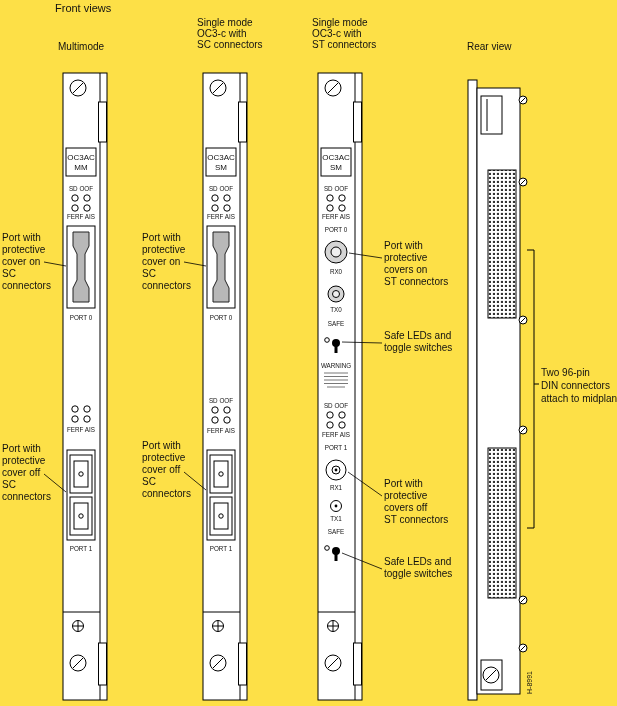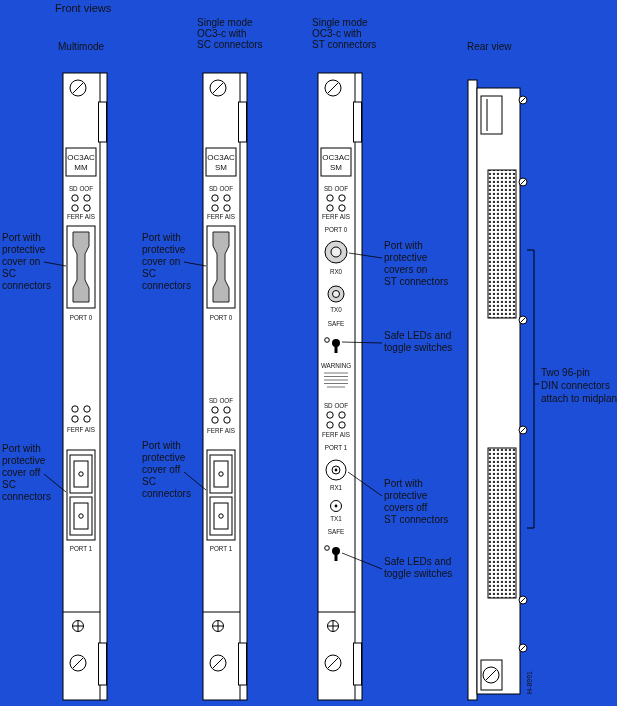--- a/index.html
+++ b/index.html
@@ -1,17 +1,17 @@
 <!DOCTYPE html>
 <html><head>
 <meta charset="utf-8">
 <style>
   *{margin:0;padding:0;box-sizing:border-box}
   body{background:#fff}
-  .canvas{position:relative;width:617px;height:706px;background:#1d4ed8;overflow:hidden}
+  .canvas{position:relative;width:617px;height:706px;background:#fde047;overflow:hidden}
   svg{display:block}
   text{font-family:"Liberation Sans",sans-serif;fill:#111}
   .t6{font-size:6.3px}
   .t7{font-size:7px}
   .t8{font-size:8px}
   .t10{font-size:10px}
   .t11{font-size:11px}
   .mid{text-anchor:middle}
   .fp{fill:#fff;stroke:#000;stroke-width:1}
   .ln{stroke:#000;stroke-width:1;fill:none}

